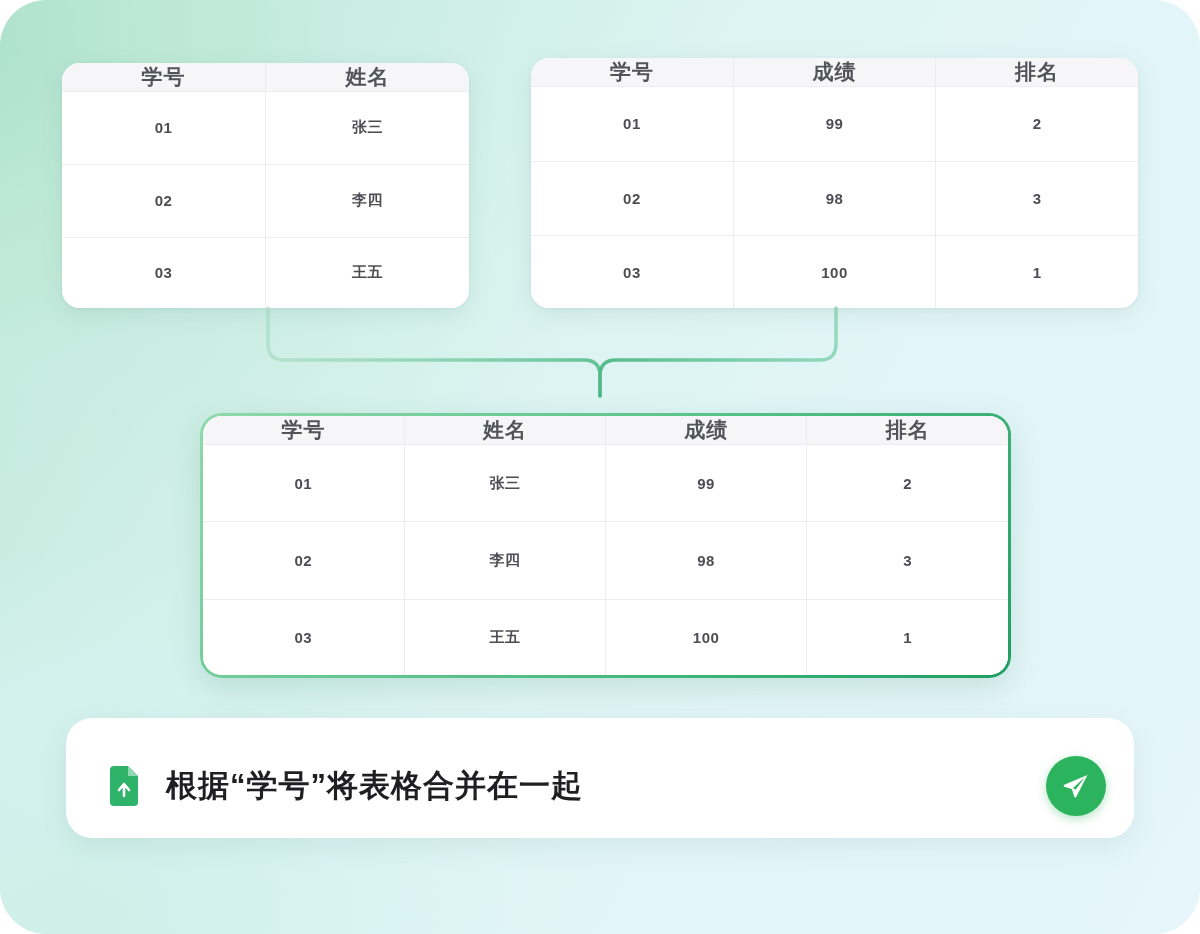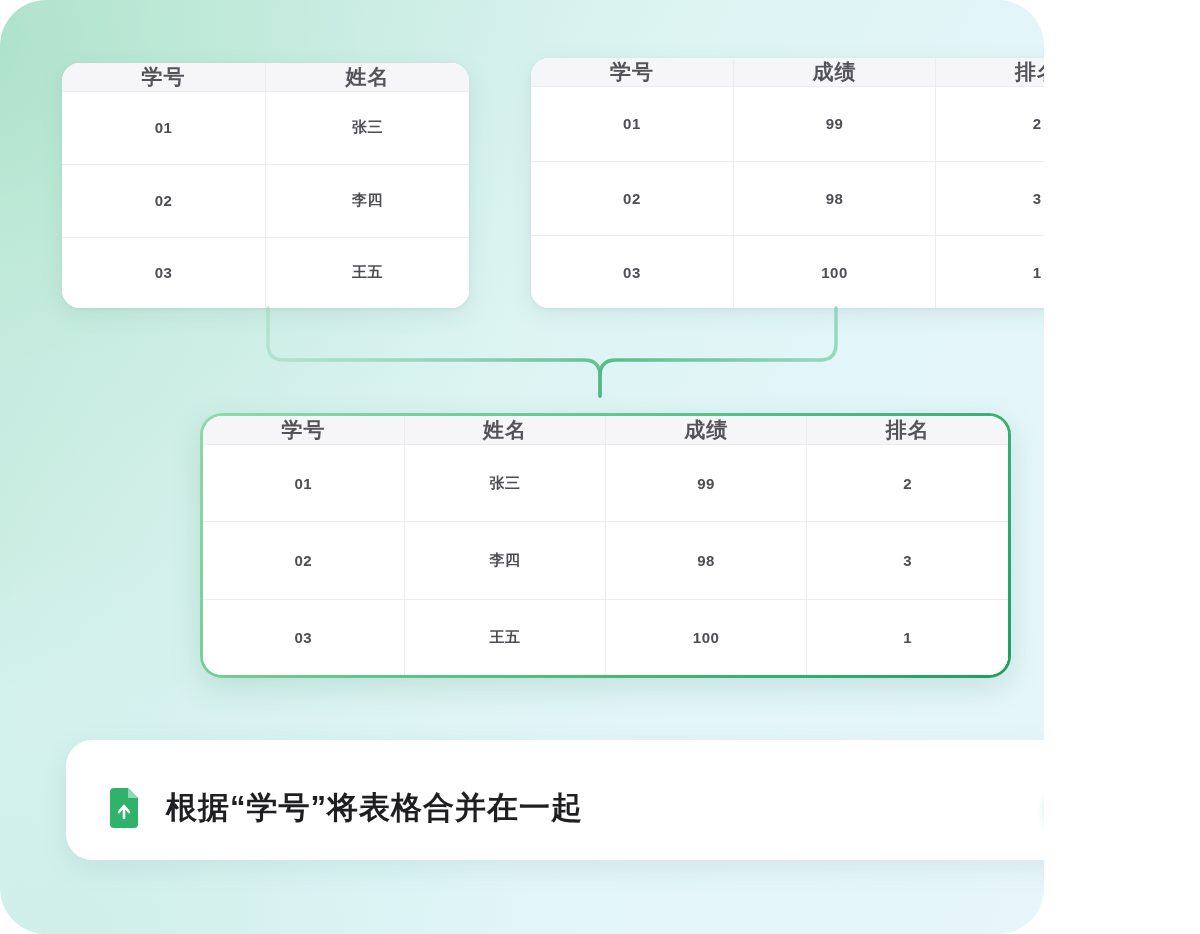--- a/index.html
+++ b/index.html
@@ -11,21 +11,21 @@
   body {
     width: 1200px;
     height: 934px;
     font-family: "Liberation Sans", "DejaVu Sans", sans-serif;
     overflow: hidden;
   }
 
   
   #canvas {
     position: relative;
-    width: 1044px;
+    width: 1200px;
     height: 934px;
     border-radius: 46px;
     overflow: hidden;
     background:
       radial-gradient(ellipse 780px 620px at -6% 4%, #a9e0c8 0%, #bce8d6 28%, rgba(200,236,226,0.55) 55%, rgba(214,242,240,0) 78%),
       radial-gradient(ellipse 620px 520px at 6% 100%, #cfefe8 0%, rgba(214,242,242,0.6) 45%, rgba(222,244,246,0) 75%),
       linear-gradient(118deg, #b8e6d4 0%, #cdeee4 22%, #ddf4f3 46%, #e2f5f8 66%, #e6f6fa 100%);
   }
 
   
@@ -91,21 +91,21 @@
     position: absolute;
     left: 0; top: 0;
     width: 1200px; height: 934px;
     pointer-events: none;
   }
 
   
   #prompt-bar {
     position: absolute;
     left: 66px;
-    top: 740px;
+    top: 718px;
     width: 1068px;
     height: 120px;
     background: #ffffff;
     border-radius: 26px;
     box-shadow: 0 8px 26px rgba(90,140,135,0.12);
     display: flex;
     align-items: center;
     padding: 16px 28px 0 42px;
     box-sizing: border-box;
   }

